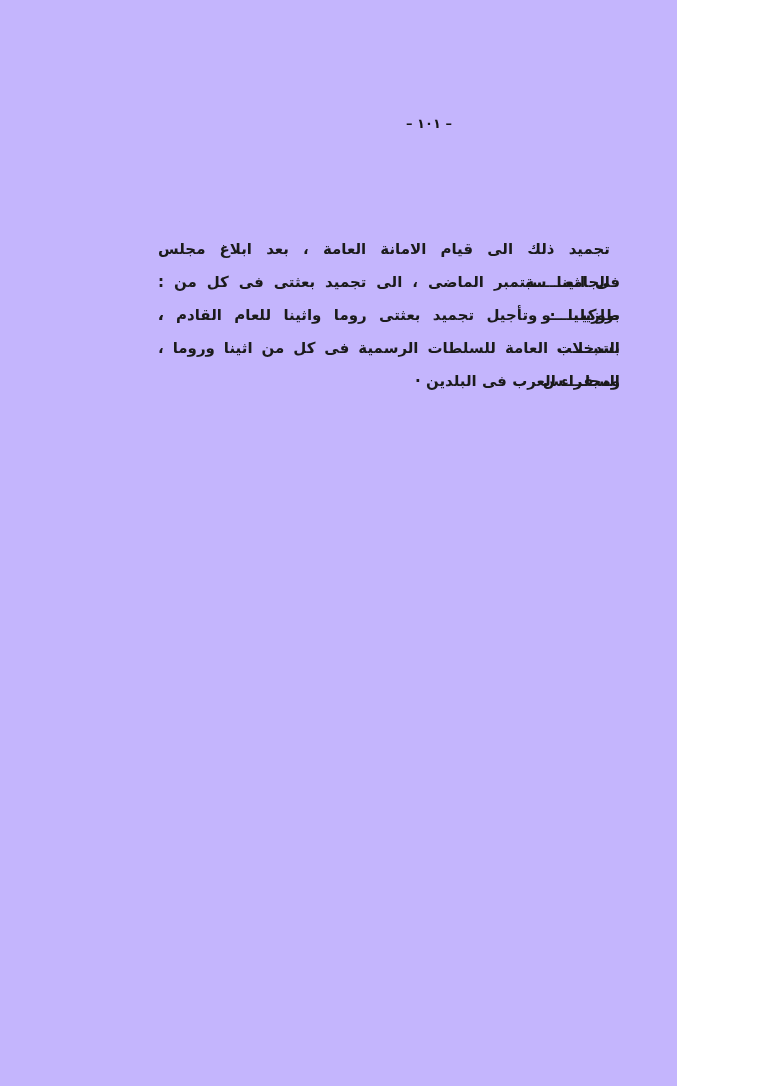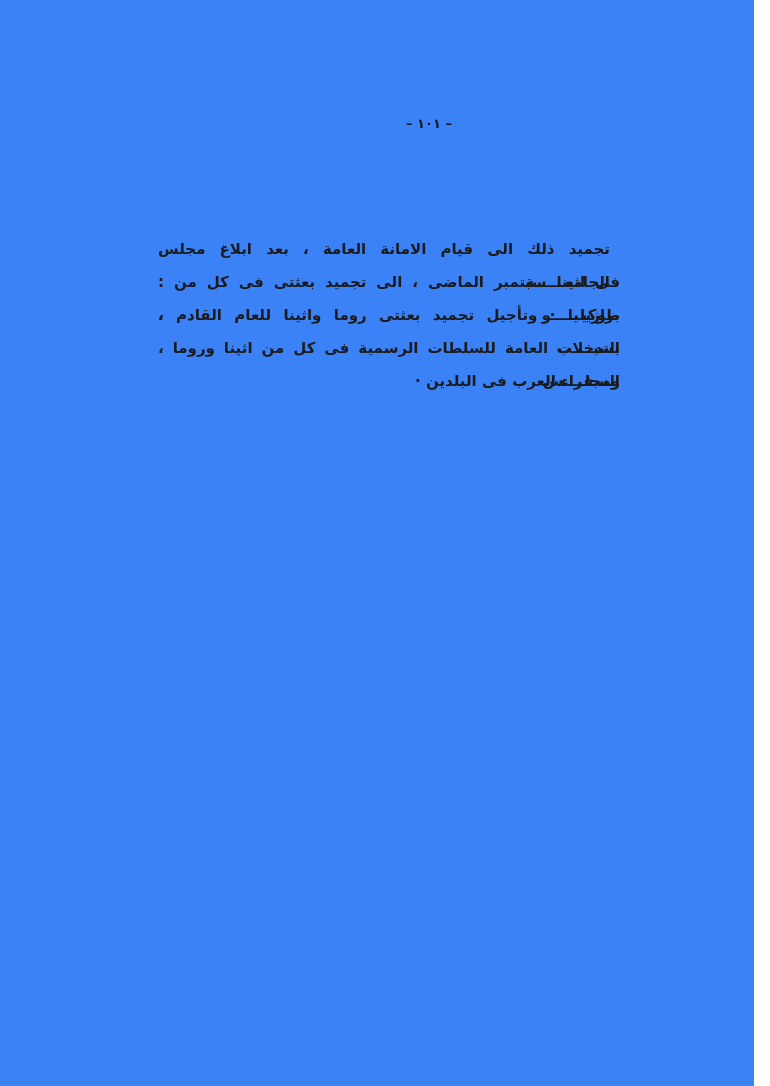--- a/index.html
+++ b/index.html
@@ -2,23 +2,23 @@
 <html lang="ar"><head>
 <meta charset="utf-8">
 <style>
   html, body {
     margin: 0;
     padding: 0;
     background: #ffffff;
   }
   .page {
     position: relative;
-    width: 754px;
+    width: 677px;
     height: 1086px;
-    background: #3b82f6;
+    background: #c4b5fd;
     overflow: hidden;
     font-family: "DejaVu Sans", sans-serif;
   }
   .page-number {
     position: absolute;
     top: 116px;
     left: 396px;
     width: 66px;
     text-align: center;
     direction: rtl;

